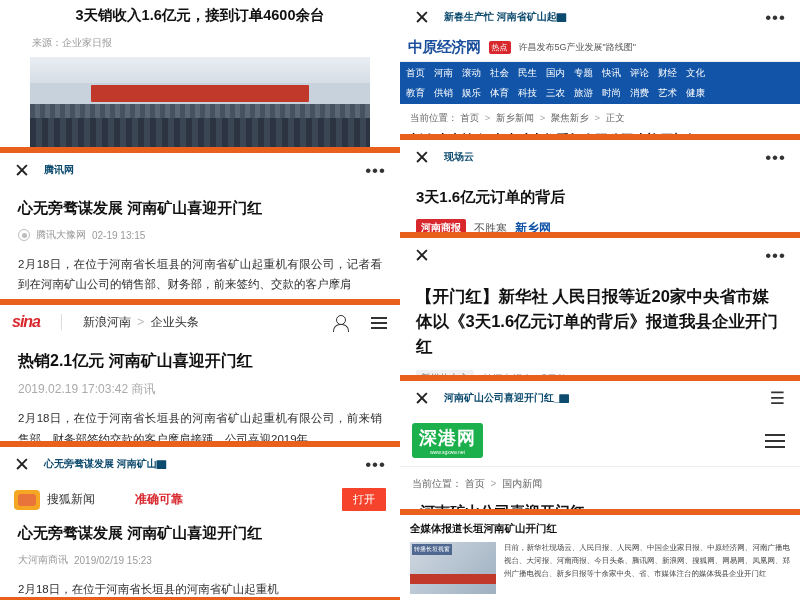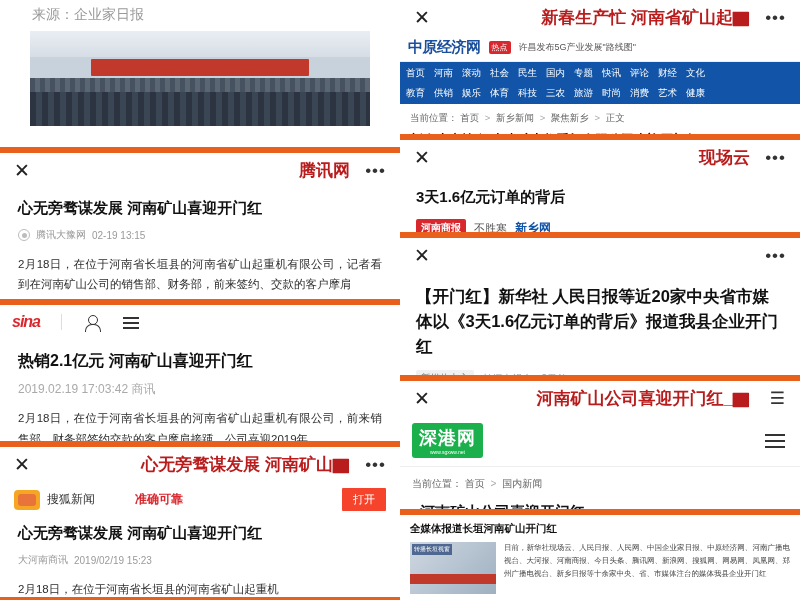--- a/index.html
+++ b/index.html
@@ -45,23 +45,23 @@
   }
   .appbar .x {
     font-size: 19px;
     color: #222;
     line-height: 1;
     font-weight: 300;
     width: 20px;
   }
   .appbar .title {
     flex: 1;
-    text-align: right;
-    font-size: 17px;
-    color: #b91c1c;
+    text-align: left;
+    font-size: 10px;
+    color: #0c4a6e;
     font-weight: 600;
     white-space: nowrap;
     overflow: hidden;
     text-overflow: ellipsis;
     padding: 0 10px;
   }
   .appbar .dots {
     font-size: 17px;
     color: #333;
     letter-spacing: 1px;
@@ -75,23 +75,23 @@
     padding: 6px 30px 0 30px;
   }
   .l1-title {
     font-size: 14.5px;
     font-weight: 700;
     color: #111;
     line-height: 1.35;
     text-align: center;
   }
   .l1-src {
-    font-size: 14px;
+    font-size: 10px;
     color: #999;
-    margin-top: 0;
+    margin-top: 10px;
     padding-left: 2px;
   }
   .photo {
     margin: 7px 30px 0 30px;
     height: 95px;
     position: relative;
     overflow: hidden;
     background: linear-gradient(#cfd8e2, #b9c4d0);
   }
   .photo .ceil {
@@ -417,20 +417,21 @@
 </style>
 </head>
 <body>
 
 <div class="board">
 
   <div class="col col-left">
 
     <div class="panel no-top" style="height:150px;">
       <div class="l1-head">
+        <div class="l1-title">3天销收入1.6亿元，接到订单4600余台</div>
         <div class="l1-src">来源：企业家日报</div>
       </div>
       <div class="photo">
         <div class="ceil"></div>
         <div class="wall"></div>
         <div class="banner"></div>
         <div class="crowd"></div>
       </div>
     </div>
 
@@ -448,20 +449,25 @@
           <span>02-19 13:15</span>
         </div>
         <div class="body-text">2月18日，在位于河南省长垣县的河南省矿山起重机有限公司，记者看到在河南矿山公司的销售部、财务部，前来签约、交款的客户摩肩</div>
       </div>
     </div>
 
     <div class="panel" style="height:142px;">
       <div class="sina-bar">
         <span class="sina-logo">sina</span>
         <span class="sina-div"></span>
+        <span class="sina-crumb">
+          <span>新浪河南</span>
+          <span class="sep">&gt;</span>
+          <span>企业头条</span>
+        </span>
         <span class="icon-person"></span>
         <span class="icon-lines">
             <i></i>
             <i></i>
             <i></i>
           </span>
       </div>
       <div class="sina-title">热销2.1亿元 河南矿山喜迎开门红</div>
       <div class="sina-meta">2019.02.19 17:03:42 商讯</div>
       <div class="sina-body">2月18日，在位于河南省长垣县的河南省矿山起重机有限公司，前来销售部、财务部签约交款的客户摩肩接踵。公司喜迎2019年</div>

